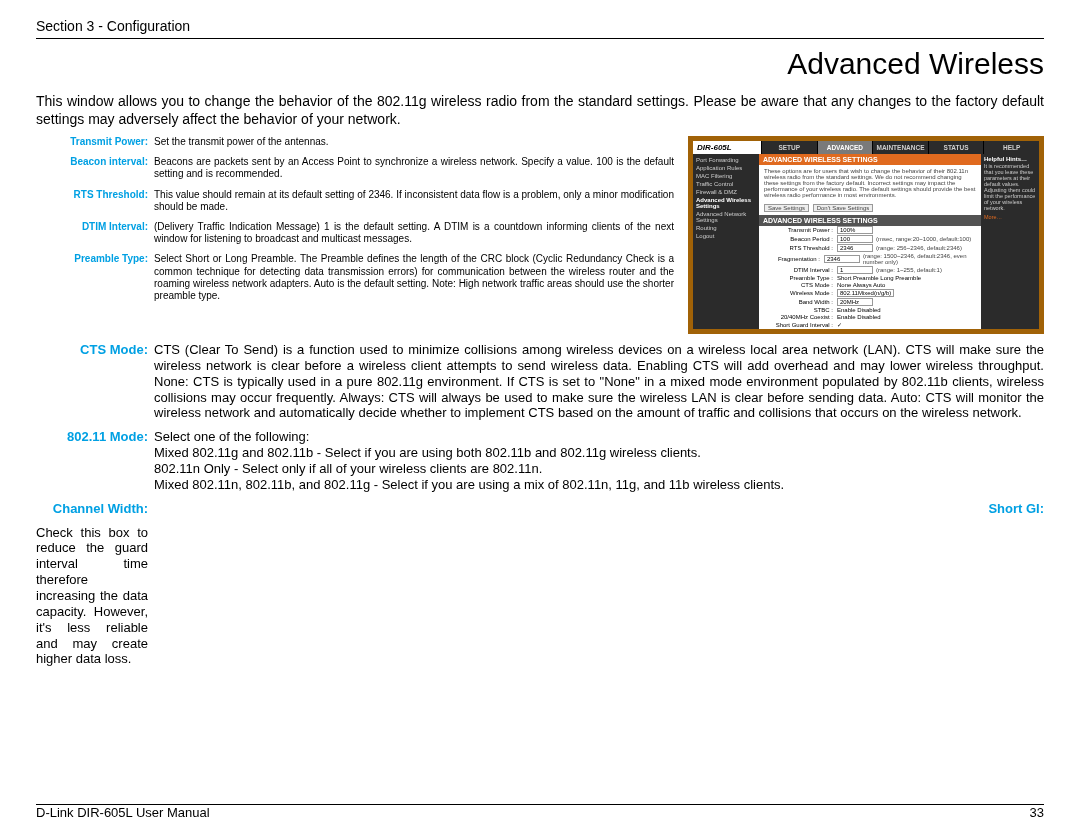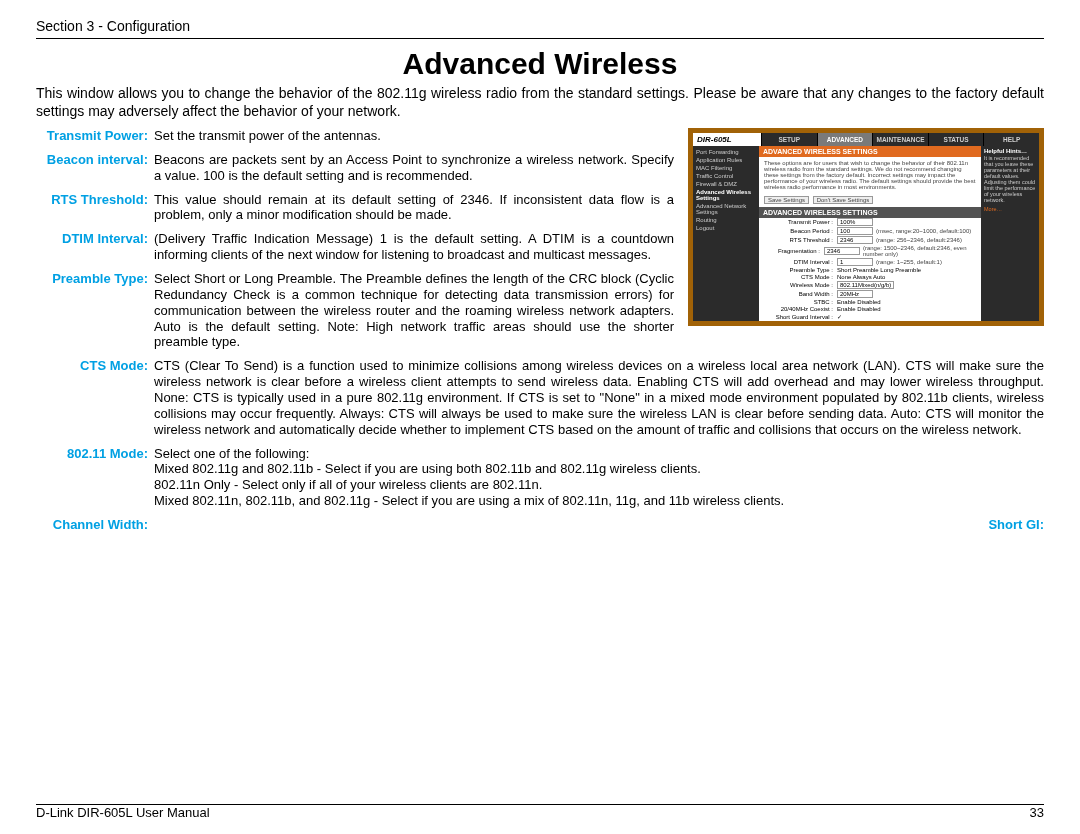--- a/index.html
+++ b/index.html
@@ -16,24 +16,24 @@
   .section-header {
     font-size: 14px;
     margin-bottom: 4px;
   }
   .hr-top, .hr-bot {
     border: none;
     border-top: 1px solid #000;
     margin: 0;
   }
   .page-title {
-    text-align: center;
+    text-align: right;
     font-size: 30px;
-    font-weight: bold;
-    margin: 8px 0 4px 0;
+    font-weight: normal;
+    margin: 8px 0 12px 0;
   }
   .intro {
     font-size: 14px;
     text-align: justify;
     margin: 0 0 8px 0;
     line-height: 1.25;
   }
   .def-grid {
     display: grid;
     grid-template-columns: 112px 1fr;
@@ -55,21 +55,21 @@
     display: flex;
     gap: 14px;
     align-items: flex-start;
   }
   .upper-text {
     flex: 1;
     display: grid;
     grid-template-columns: 112px 1fr;
     column-gap: 6px;
     row-gap: 8px;
-    font-size: 13px;
+    font-size: 10px;
     line-height: 1.22;
   }
   .footer {
     position: absolute;
     left: 36px;
     right: 36px;
     bottom: 14px;
     font-size: 13px;
   }
   .footer-line {
@@ -331,20 +331,21 @@
 
   <div class="def-label">802.11 Mode:</div>
   <div class="def-val" style="white-space:pre-line;">Select one of the following:
 Mixed 802.11g and 802.11b - Select if you are using both 802.11b and 802.11g wireless clients.
 802.11n Only - Select only if all of your wireless clients are 802.11n.
 Mixed 802.11n, 802.11b, and 802.11g - Select if you are using a mix of 802.11n, 11g, and 11b wireless clients.</div>
 
   <div class="def-label">Channel Width:</div>
 
   <div class="def-label">Short GI:</div>
+  <div class="def-val">Check this box to reduce the guard interval time therefore increasing the data capacity.  However, it's less reliable and may create higher data loss.</div>
 </div>
 
 <div class="footer">
   <hr class="hr-bot">
   <div class="footer-line">
     <span>D-Link DIR-605L User Manual</span>
     <span>33</span>
   </div>
 </div>
 

